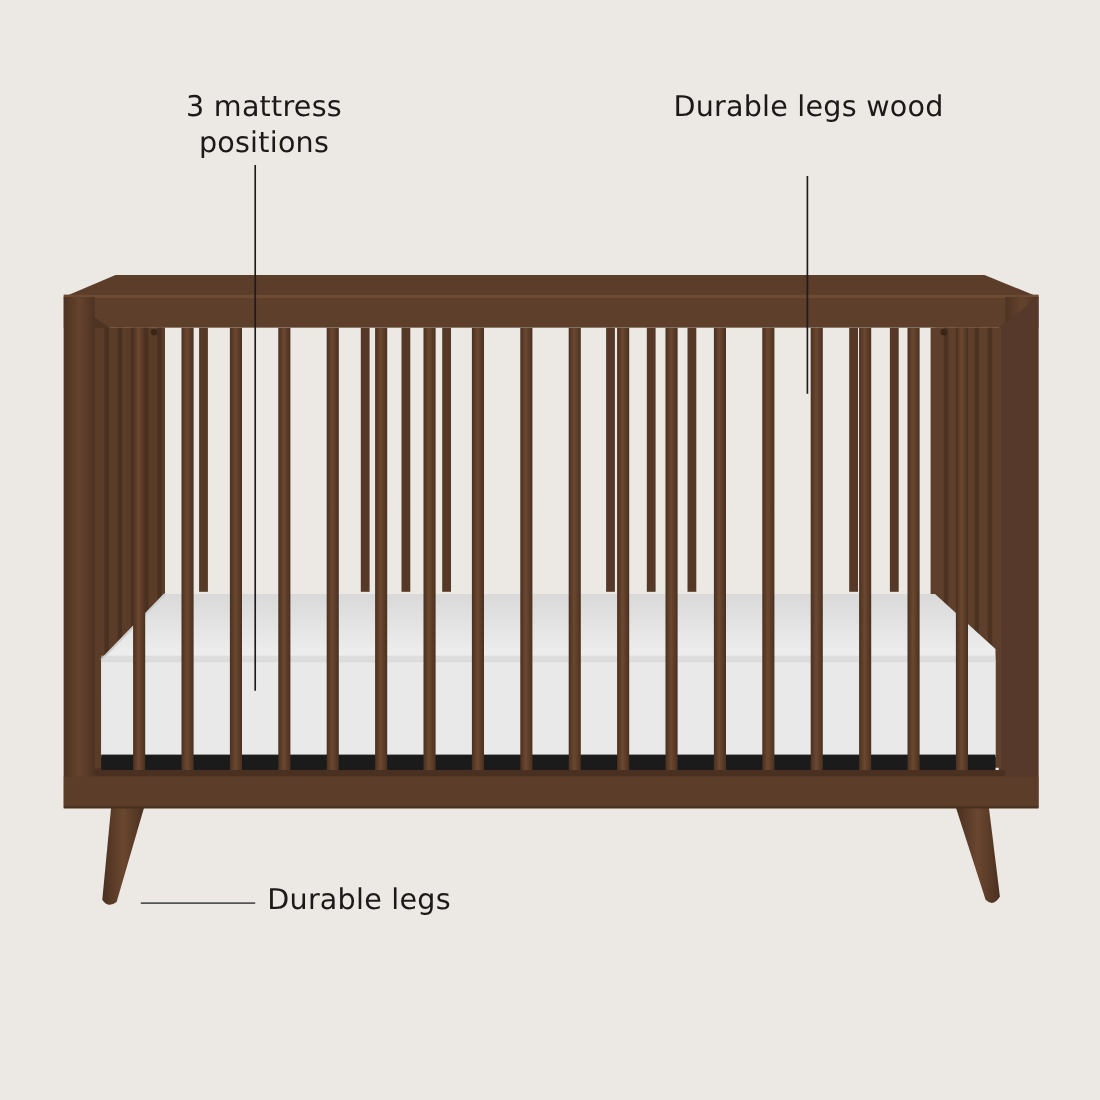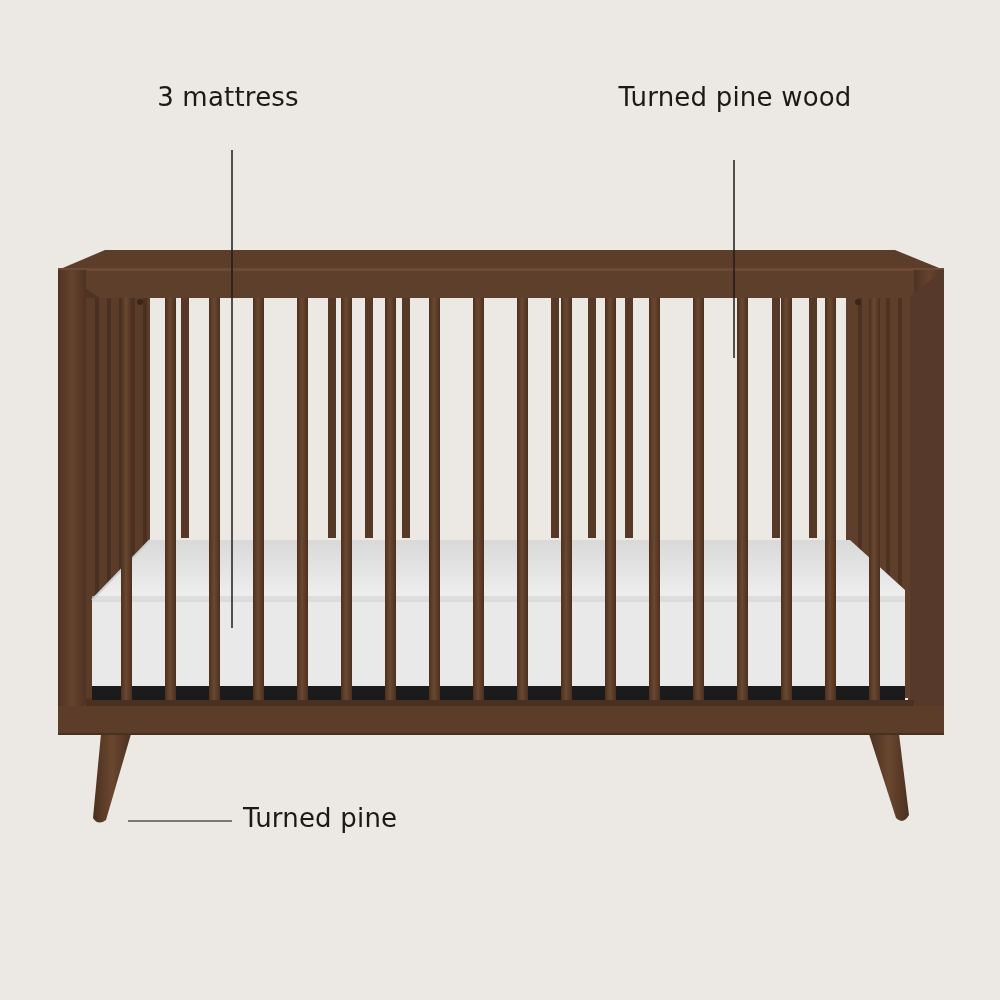--- a/index.html
+++ b/index.html
@@ -13,21 +13,21 @@
   .label {
     position: absolute;
     color: #1c1a19;
     font-size: 26px;
     line-height: 33px;
     text-align: center;
     letter-spacing: 0.2px;
     white-space: nowrap;
   }
   .label span { display: block; }
-  #label-mattress { left: 128px; top: 81px; width: 200px; }
+  #label-mattress { left: 140px; top: 81px; width: 200px; }
   #label-wood { left: 585px; top: 81px; width: 300px; }
   #label-legs { left: 243px; top: 802px; text-align: left; }
   svg.crib { position: absolute; left: 0; top: 0; }
 </style>
 </head>
 <body>
 
 <div class="stage">
 
   <svg class="crib" width="1000" height="1000" viewBox="0 0 1000 1000">
@@ -137,23 +137,24 @@
       <rect x="58" y="733" width="886" height="2" fill="#48301f"></rect>
     </g>
 
     <line x1="232" y1="150" x2="232" y2="628" stroke="#1e1c1b" stroke-width="1.5"></line>
     <line x1="734" y1="160" x2="734" y2="358" stroke="#1e1c1b" stroke-width="1.5"></line>
     <line x1="128" y1="821" x2="232" y2="821" stroke="#555" stroke-width="1.5"></line>
   </svg>
 
   <div class="label" id="label-mattress">
     <span>3 mattress</span>
+    <span>positions</span>
   </div>
 
   <div class="label" id="label-wood">
-    <span>Turned pine wood</span>
+    <span>Durable legs wood</span>
   </div>
 
   <div class="label" id="label-legs">
-    <span>Turned pine</span>
+    <span>Durable legs</span>
   </div>
 
 </div>
 
 </body></html>

